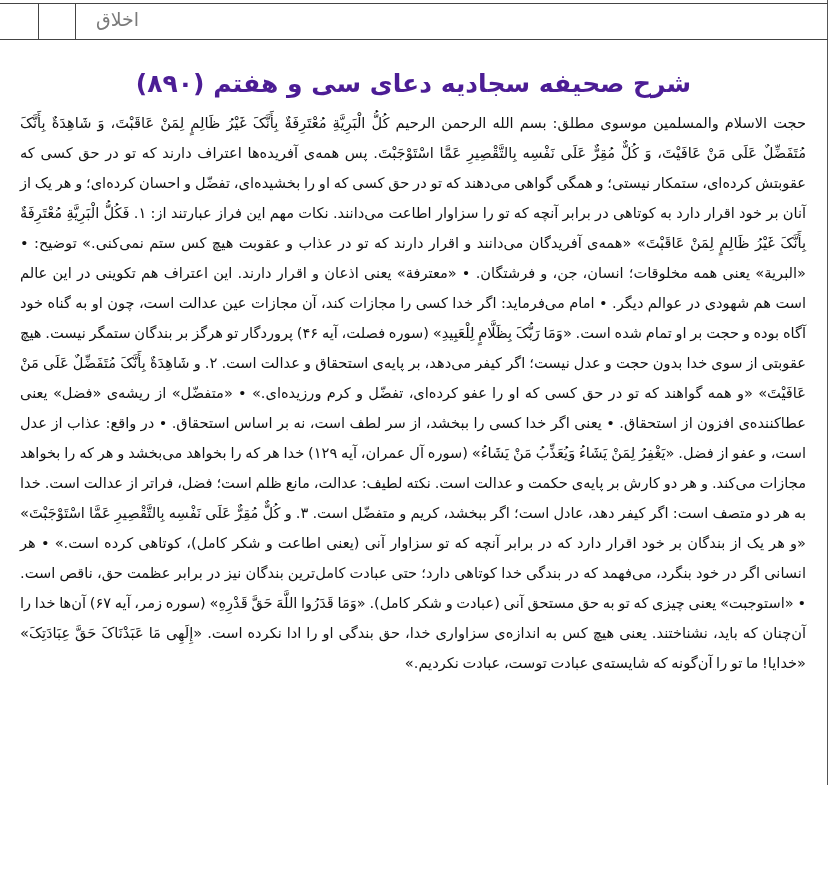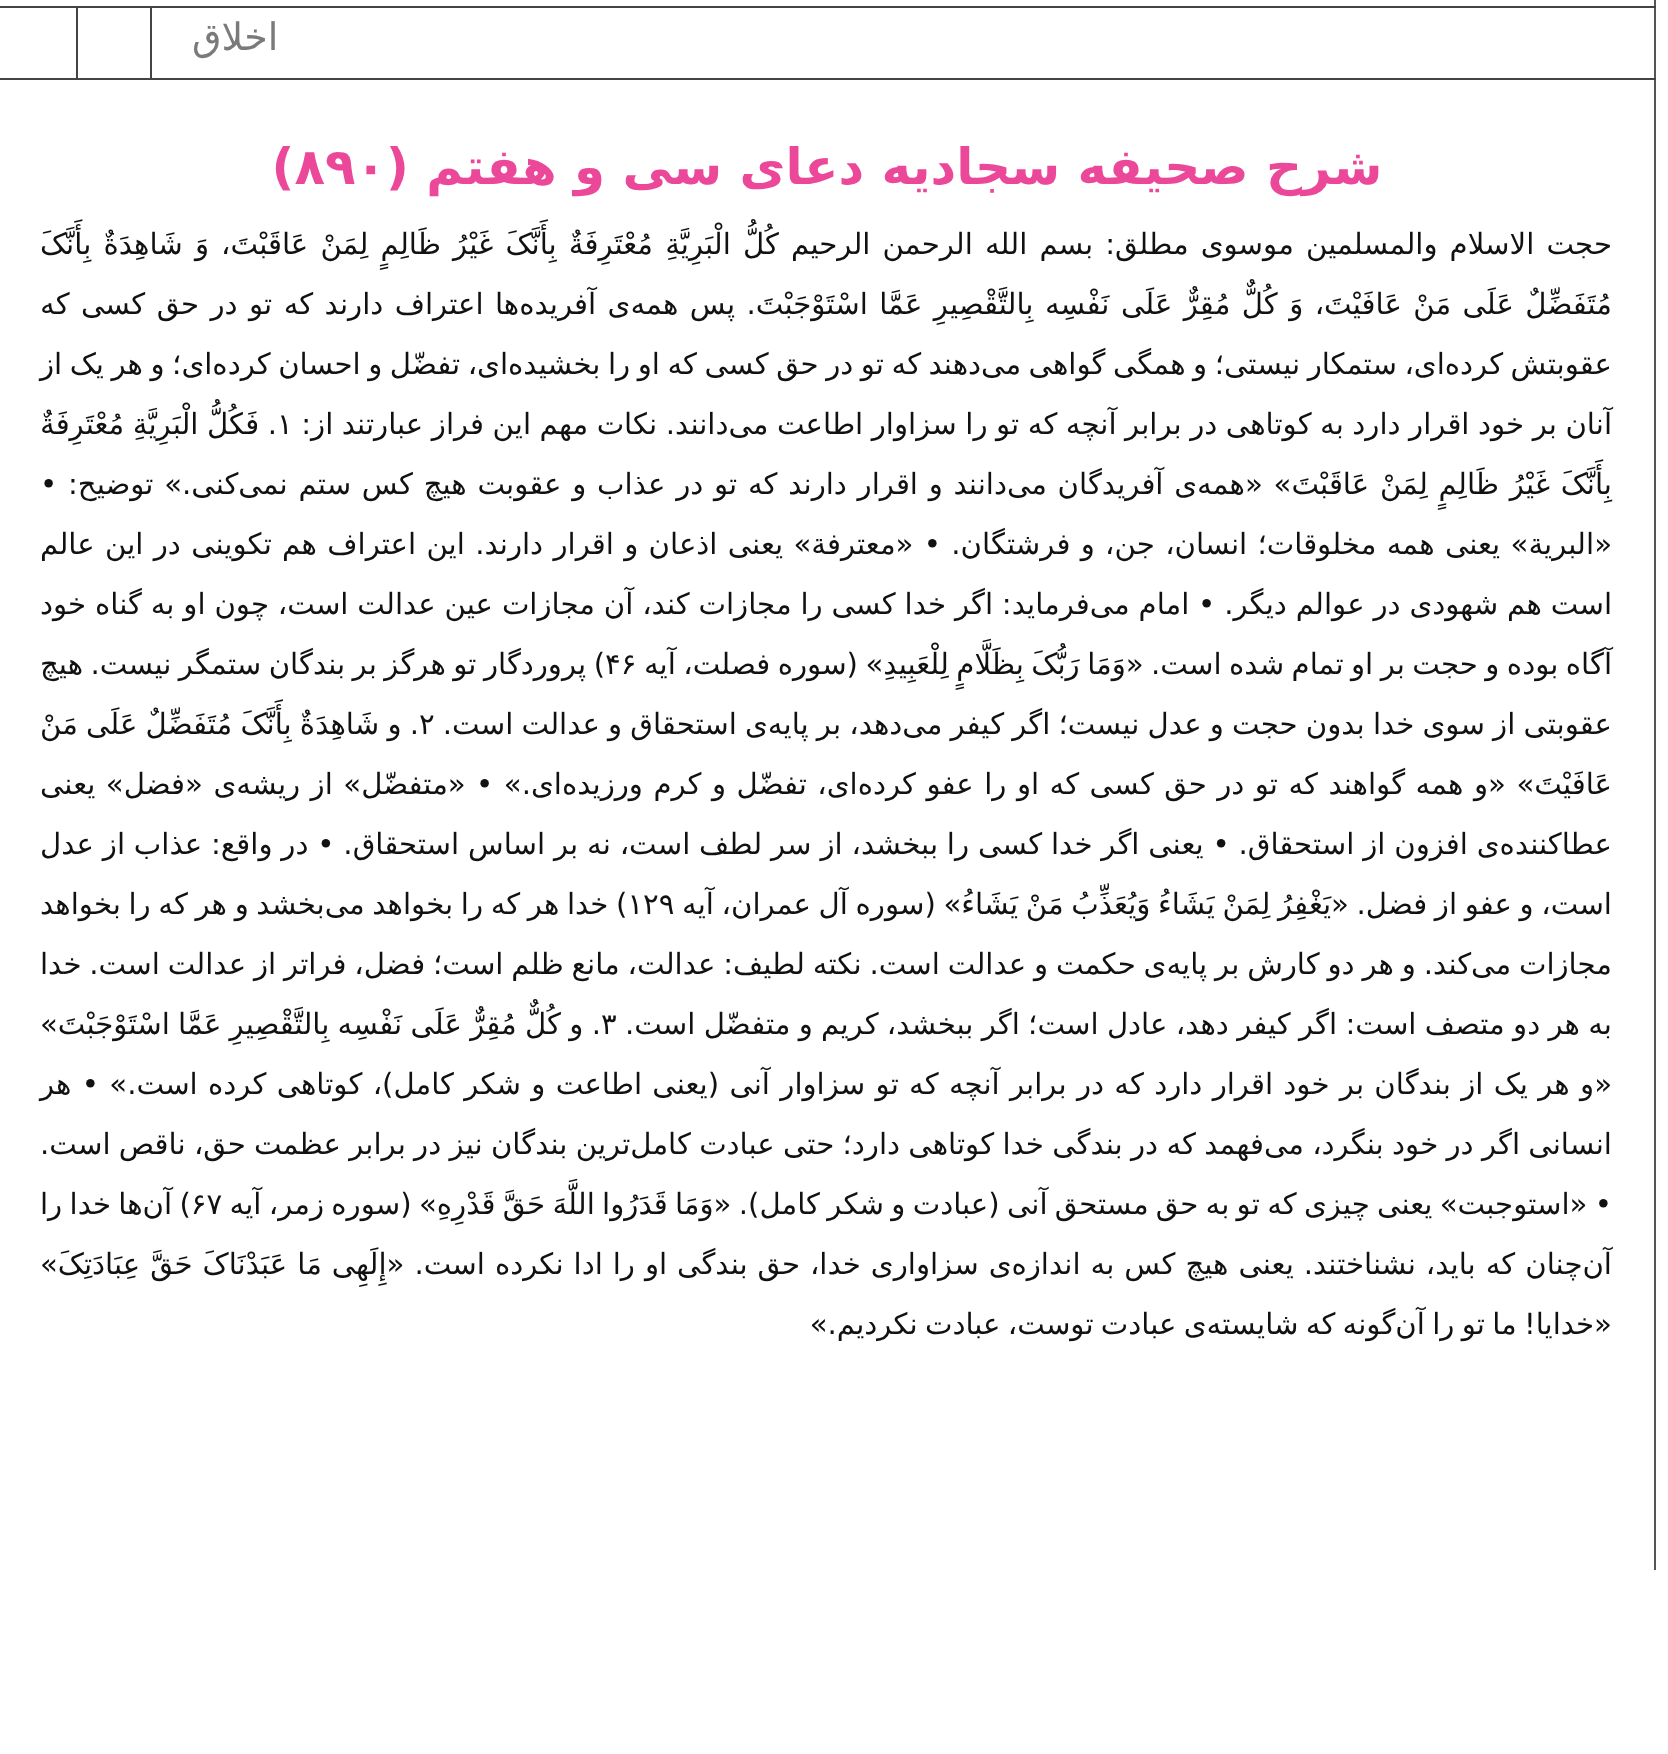--- a/index.html
+++ b/index.html
@@ -56,21 +56,21 @@
     .title {
       position: absolute;
       left: 0;
       right: 0;
       top: 52px;
       text-align: center;
       direction: rtl;
       font-family: "DejaVu Sans", sans-serif;
       font-weight: bold;
       font-size: 25px;
-      color: #ec4899;
+      color: #4c1d95;
       letter-spacing: -0.5px;
     }
     .body-text {
       position: absolute;
       left: 10px;
       top: 98px;
       width: 806px;
       direction: rtl;
       text-align: justify;
       text-align-last: right;

